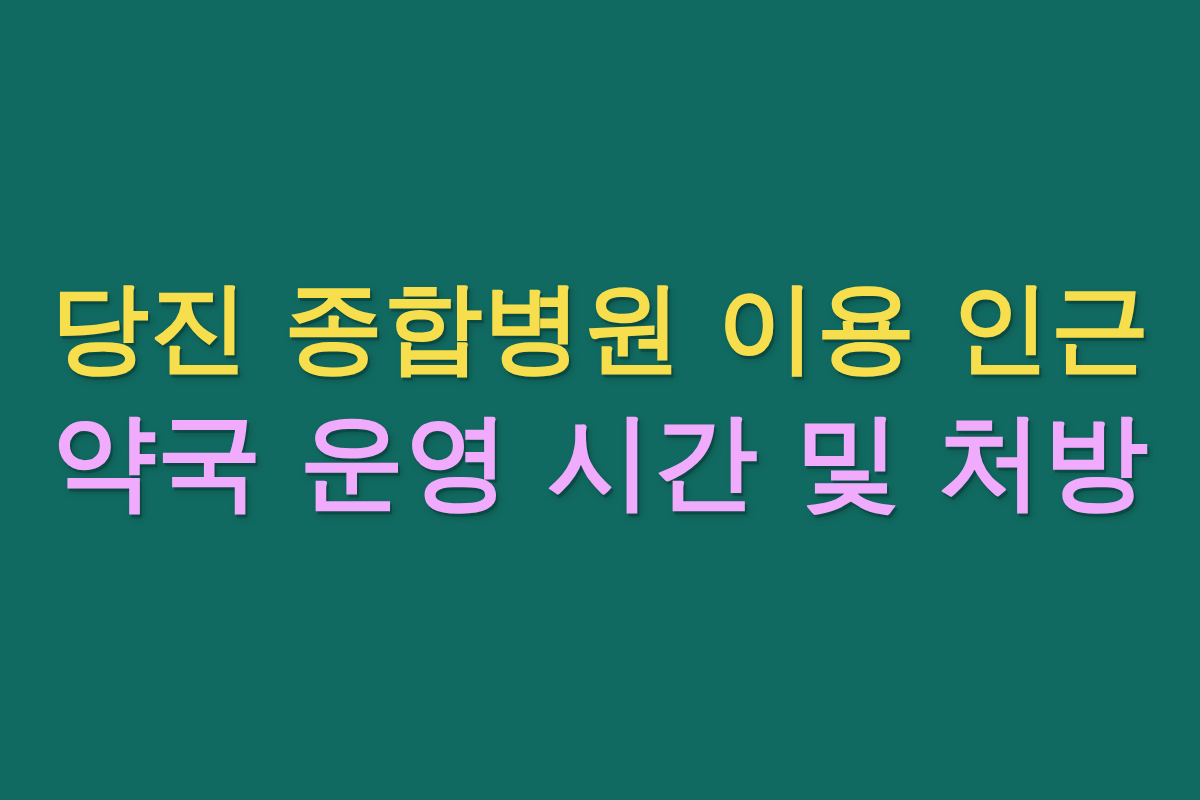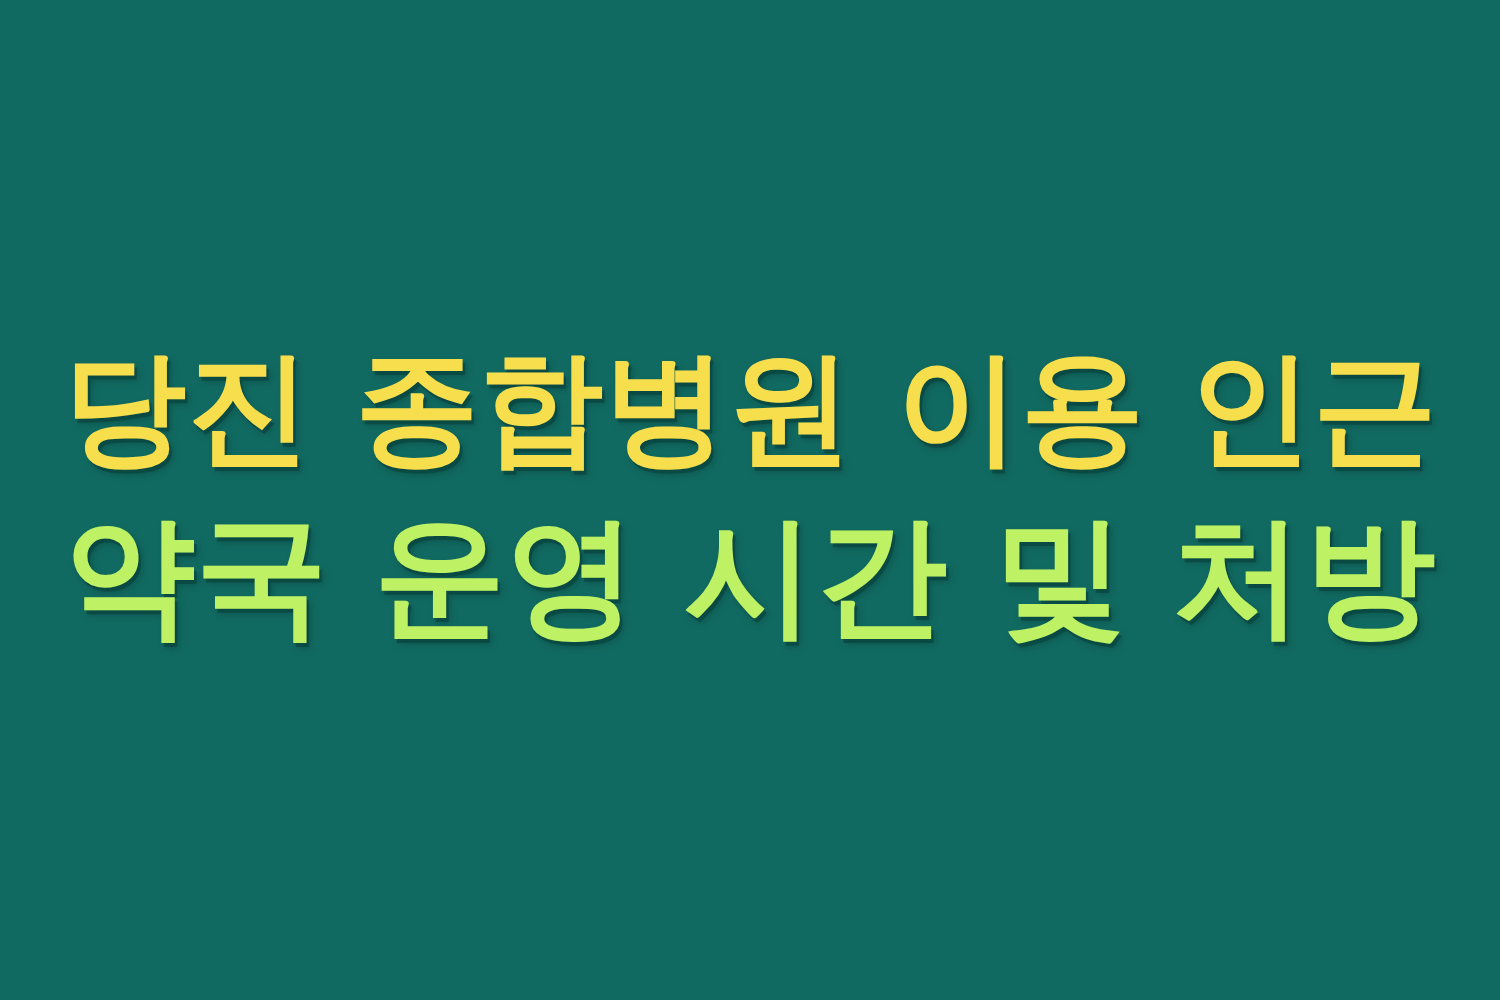--- a/index.html
+++ b/index.html
@@ -51,18 +51,18 @@
 </style>
 </head>
 <body>
 
 <div id="title-card" style="background: rgb(17, 106, 97);">
 
   <div id="headline-block" style="text-align: center;">
 
     <span class="headline-line" style="color: rgb(247, 222, 76); font-size: 99px;">당진 종합병원 이용 인근</span>
 
-    <span class="headline-line" style="color: #bef264; font-size: 105px;">약국 운영 시간 및 처방</span>
+    <span class="headline-line" style="color: #f0abfc; font-size: 105px;">약국 운영 시간 및 처방</span>
 
 
   </div>
 
 </div>
 
 </body></html>

